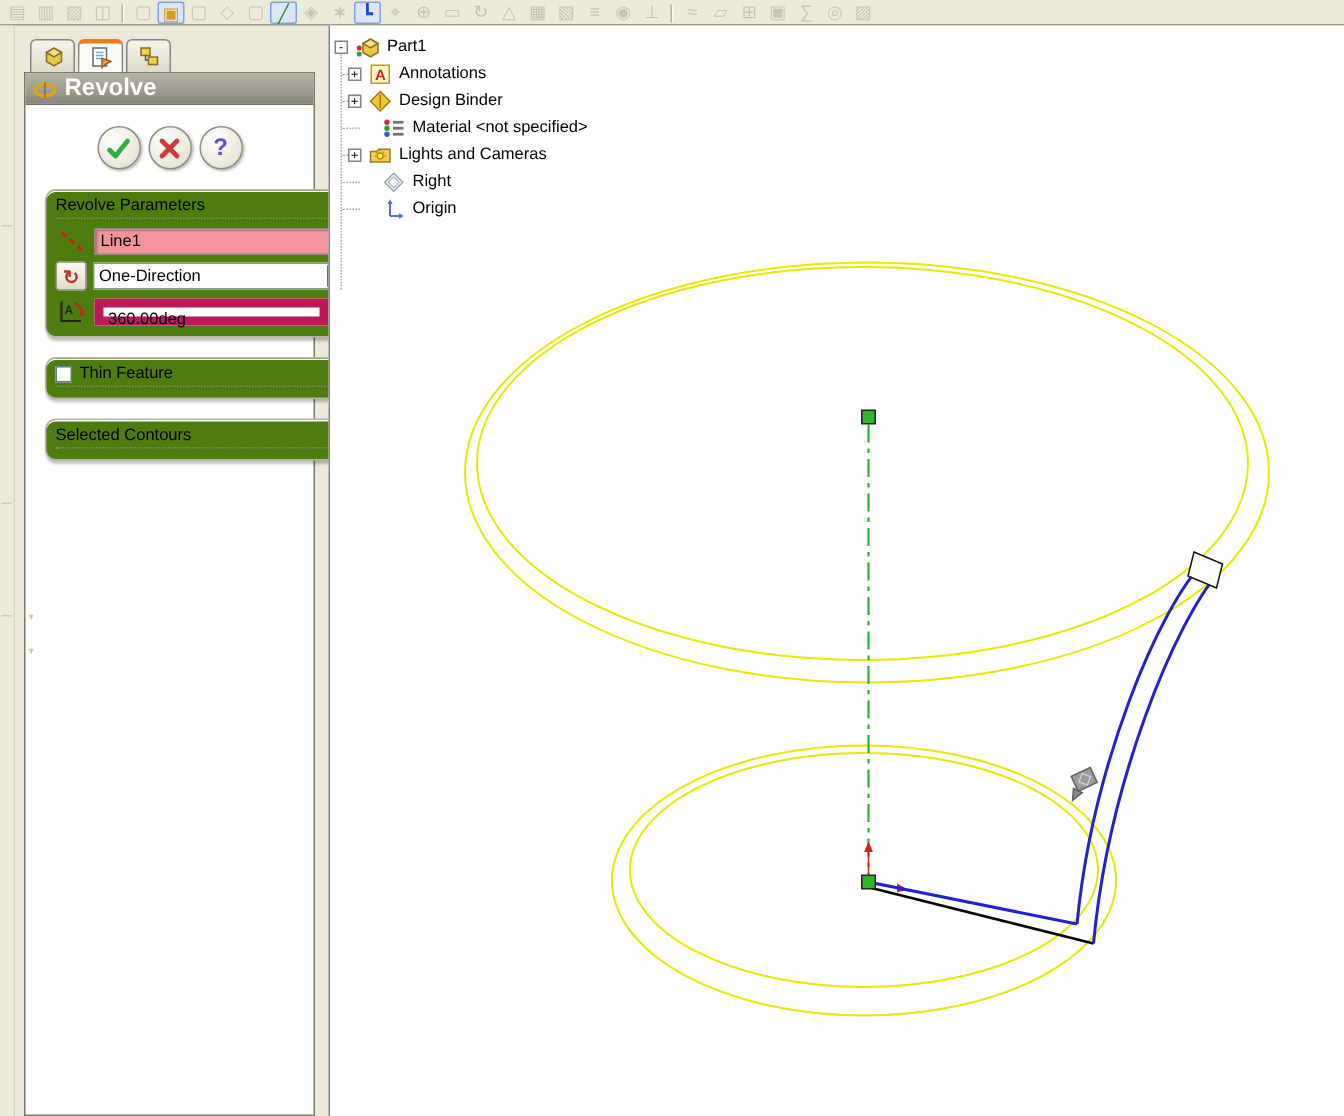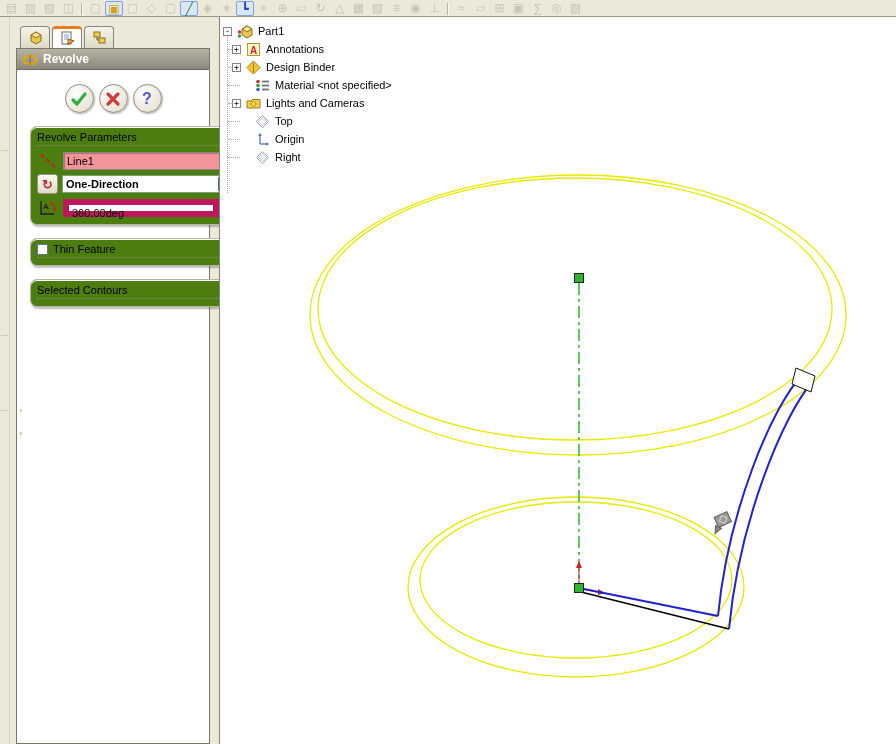--- a/index.html
+++ b/index.html
@@ -20,41 +20,41 @@
   #left-strip { position:absolute; left:0; top:17px; width:10px; bottom:0; background:#ece9d8; border-right:1px solid #d8d4c4; }
   .strip-line { position:absolute; left:1px; width:7px; border-top:1px solid #cfcbba; }
 
   
   #pm { position:absolute; left:16px; top:26px; width:194px; bottom:0; }
   #pm-tabs { height:22px; display:flex; padding-left:4px; }
   .pm-tab { width:30px; height:22px; margin-right:2px; border:1px solid #848484; border-bottom:none;
     border-radius:4px 4px 0 0; background:linear-gradient(#f6f4ea,#dedbc8); display:flex; align-items:center; justify-content:center; }
   .pm-tab.active { background:#fdfcf7; border-top:3px solid #e87d1e; }
   #pm-body { position:absolute; left:0; right:0; top:22px; bottom:0; background:#fff; border:1px solid #7a7766; }
-  #pm-header { height:21px; background:linear-gradient(#b7b4a6,#8b887b); color:#fff; font-weight:bold; font-size:12px;
+  #pm-header { height:21px; background:linear-gradient(#b7b4a6,#8b887b); color:#fff; font-weight:bold; font-size:16px;
     display:flex; align-items:center; padding-left:5px; border-bottom:1px solid #6e6b5e; }
   #pm-header .hicon { margin-right:5px; display:inline-flex; }
   #pm-buttons { display:flex; justify-content:center; gap:5px; margin-top:14px; }
   .pm-round { width:29px; height:29px; border-radius:50%; background:radial-gradient(circle at 35% 30%, #ffffff, #eae6d8 70%, #d6d2c0);
     border:1px solid #8f8c7c; box-shadow:1px 1px 2px rgba(0,0,0,.3); display:flex; align-items:center; justify-content:center; }
 
   .pm-group { margin:13px 8px 0 13px; width:212px; background:#4d7c0f; border:1px solid #b9b5a5; border-radius:7px;
     box-shadow:1px 2px 2px rgba(0,0,0,.25), inset 0 1px 0 #ffffff; padding:4px 6px 7px 6px; }
   .grp-label-row { display:flex; align-items:center; border-bottom:1px dotted #8b8878; padding-bottom:2px; margin-bottom:5px; }
   .grp-label-row .lbl { flex:1; }
   .grp-arrow { font-size:8px; color:#222; margin-right:2px; }
   .pm-group.collapsed .grp-label-row { border-bottom:1px dotted #8b8878; padding-bottom:2px; margin-bottom:0; }
 
   .pm-row { display:flex; align-items:center; margin-top:4px; }
   .row-icon { width:22px; height:19px; display:flex; align-items:center; justify-content:center; flex:0 0 auto; }
   .icon-btn { width:21px; height:20px; background:linear-gradient(#fbfaf3,#e0dcc9); border:1px solid #9a9687; border-radius:3px;
     display:flex; align-items:center; justify-content:center; font-size:13px; font-weight:bold; color:#c03030; flex:0 0 auto; }
   .sel-field { flex:1; height:18px; margin-left:4px; background:#f2949a; border:1px solid #8a8a8a;
     box-shadow:inset 1px 1px 1px rgba(0,0,0,.25); padding:2px 3px; }
-  .combo { flex:1; height:18px; margin-left:4px; background:#fff; border:1px solid #77a276; display:flex; align-items:center;font-weight:bold; }
+  .combo { flex:1; height:18px; margin-left:4px; background:#fff; border:1px solid #77a276; display:flex; align-items:center; }
   .combo .val { flex:1; padding-left:3px; }
   .combo-btn { width:16px; height:16px; background:linear-gradient(#8fba8f,#5f945f); border:1px solid #4c7c4c; border-radius:2px;
     display:flex; align-items:center; justify-content:center; }
   .combo-btn .chev { width:0; height:0; border-left:4px solid transparent; border-right:4px solid transparent; border-top:5px solid #fff; }
   .num-field { flex:1; height:18px; margin-left:4px; background:#fff; border:6px solid #be185d; padding:2px 3px; }
   .spin-col { width:14px; margin-left:2px; display:flex; flex-direction:column; gap:1px; flex:0 0 auto; }
   .spin { height:9px; background:linear-gradient(#fbfaf3,#ddd9c6); border:1px solid #9a9687; border-radius:2px;
     display:flex; align-items:center; justify-content:center; }
   .spin i { display:block; width:0; height:0; border-left:3px solid transparent; border-right:3px solid transparent; }
   .spin.up i { border-bottom:4px solid #6a675a; }
@@ -339,52 +339,41 @@
         <svg width="15" height="15">
           <path d="M1,5 L5,5 L6.5,3.5 L14,3.5 L14,12 L1,12 Z" fill="#f3cf56" stroke="#9a7a20"></path>
           <circle cx="7.5" cy="8" r="2" fill="#fff066" stroke="#c09000"></circle>
           <path d="M7.5,4.8 V3.8 M10.3,8 H11.3 M4.7,8 H3.7 M9.4,6 l0.8,-0.8 M5.6,6 l-0.8,-0.8" stroke="#c09000"></path>
         </svg>
       </span>
       <span>Lights and Cameras</span>
     </div>
 
 
+
     <div class="tree-row child">
       <span class="stub"></span>
       <span class="box"></span>
       <span class="ticon">
         <svg width="15" height="15">
           <polygon points="7.5,1.5 13.5,7.5 7.5,13.5 1.5,7.5" fill="none" stroke="#9aa0b4"></polygon>
           <polygon points="7.5,3.8 11.2,7.5 7.5,11.2 3.8,7.5" fill="none" stroke="#b8bdd0"></polygon>
         </svg>
       </span>
-      <span>Top</span>
+      <span>Right</span>
     </div>
 
     <div class="tree-row child">
       <span class="stub"></span>
       <span class="box"></span>
       <span class="ticon">
         <svg width="15" height="15">
           <line x1="5" y1="12" x2="5" y2="3" stroke="#5070c0" stroke-width="1.3"></line>
           <polygon points="3.2,4 6.8,4 5,0.8" fill="#5070c0"></polygon>
           <line x1="5" y1="12" x2="12" y2="12" stroke="#5070c0" stroke-width="1.3"></line>
           <polygon points="11,10.2 11,13.8 14.2,12" fill="#5070c0"></polygon>
         </svg>
       </span>
       <span>Origin</span>
     </div>
 
-    <div class="tree-row child">
-      <span class="stub"></span>
-      <span class="box"></span>
-      <span class="ticon">
-        <svg width="15" height="15">
-          <polygon points="7.5,1.5 13.5,7.5 7.5,13.5 1.5,7.5" fill="none" stroke="#9aa0b4"></polygon>
-          <polygon points="7.5,3.8 11.2,7.5 7.5,11.2 3.8,7.5" fill="none" stroke="#b8bdd0"></polygon>
-        </svg>
-      </span>
-      <span>Right</span>
-    </div>
-
   </div>
 </div>
 
 </body></html>

